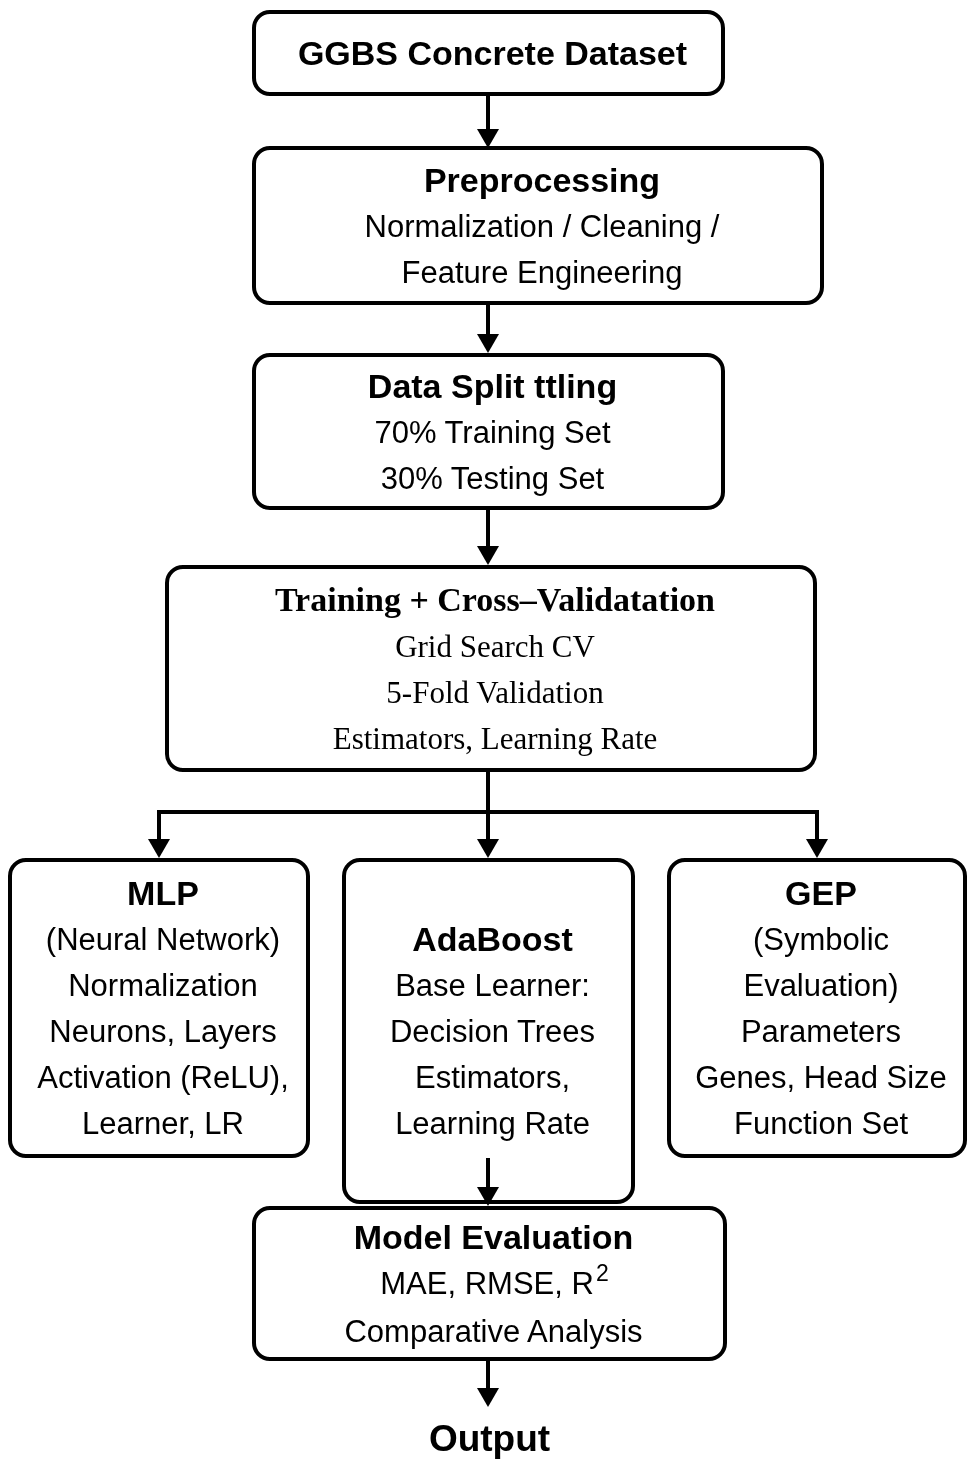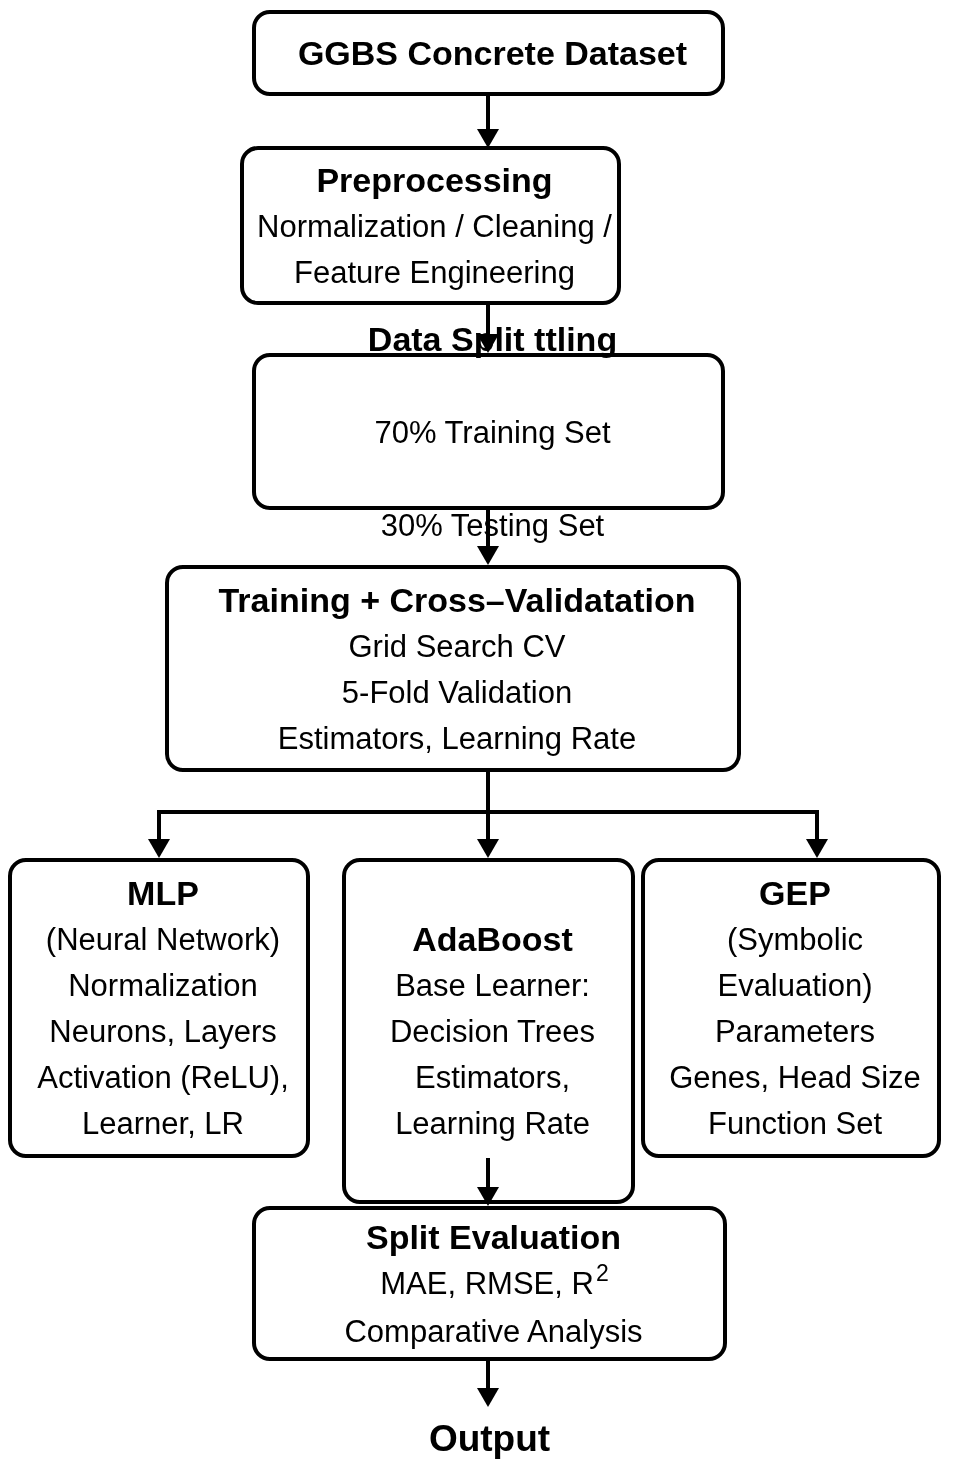--- a/index.html
+++ b/index.html
@@ -25,26 +25,26 @@
   .vline { position:absolute; width:4px; background:var(--stroke); }
   .hline { position:absolute; height:4px; background:var(--stroke); }
   .head  { position:absolute; width:0; height:0;
            border-left:11px solid transparent; border-right:11px solid transparent;
            border-top:19px solid var(--stroke); }
   .outlab { position:absolute; left:252px; top:1418px; width:475px;
             text-align:center; font-weight:bold; font-size:37px; }
 
   
   #n-dataset      { left:252px; top:10px;   width:473px; height:86px;  }
-  #n-preprocess   { left:240px; top:146px;  width:381px; height:159px; }
-  #n-split        { left:252px; top:353px;  width:473px; height:157px;gap:47px; }
-  #n-training     { left:165px; top:565px;  width:576px; height:207px; }
+  #n-preprocess   { left:252px; top:146px;  width:572px; height:159px; }
+  #n-split        { left:252px; top:353px;  width:473px; height:157px; }
+  #n-training     { left:165px; top:565px;  width:652px; height:207px;font-family:Liberation Serif, serif; }
   #n-mlp          { left:8px;   top:858px;  width:302px; height:300px; }
   #n-adaboost     { left:342px; top:858px;  width:293px; height:346px; }
-  #n-gep          { left:641px; top:858px;  width:300px; height:300px; }
+  #n-gep          { left:667px; top:858px;  width:300px; height:300px; }
   #n-eval         { left:252px; top:1206px; width:475px; height:155px; }
 </style>
 </head>
 <body>
 
 <div class="canvas">
 
   <div class="node" id="n-dataset">
     <div class="t">GGBS Concrete Dataset</div>
   </div>
@@ -112,21 +112,21 @@
     <div class="l">Evaluation)</div>
     <div class="l">Parameters</div>
     <div class="l">Genes, Head Size</div>
     <div class="l">Function Set</div>
   </div>
 
   <div class="vline" style="left:486px; top:1158px; height:31px;"></div>
   <div class="head" style="left:477px; top:1187px;"></div>
 
   <div class="node" id="n-eval">
-    <div class="t">Split Evaluation</div>
+    <div class="t">Model Evaluation</div>
     <div class="l"><span>MAE, RMSE, R</span><span class="sup">2</span></div>
     <div class="l">Comparative Analysis</div>
   </div>
 
   <div class="vline" style="left:486px; top:1361px; height:29px;"></div>
   <div class="head" style="left:477px; top:1388px;"></div>
 
   <div class="outlab">Output</div>
 
 </div>

